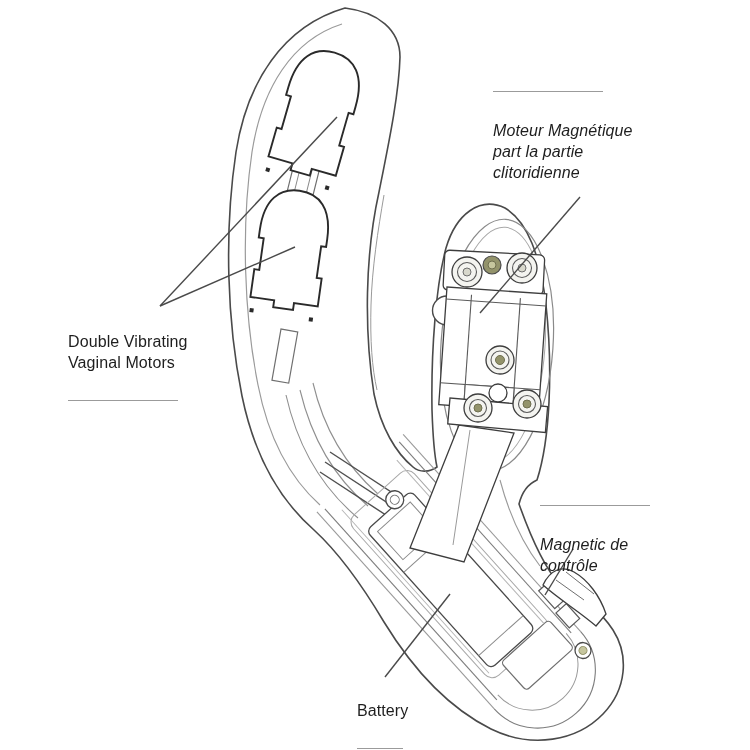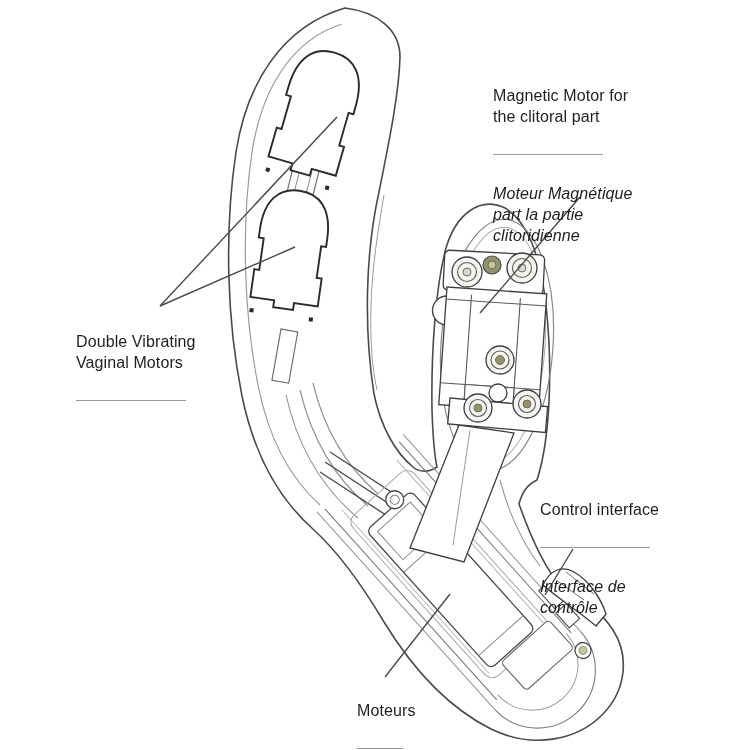--- a/index.html
+++ b/index.html
@@ -168,41 +168,38 @@
 
     <g fill="none" stroke="#4a4a4a" stroke-width="1.4">
       <path d="M 160,306 L 337,117"></path>
       <path d="M 160,306 L 295,247"></path>
       <path d="M 580,197 L 480,313"></path>
       <path d="M 573,549 L 545,595"></path>
       <path d="M 385,677 L 450,594"></path>
     </g>
   </svg>
 
-  <div class="label" style="left:76px;top:310px;">
+  <div class="label" style="left:68px;top:310px;">
     <div class="en">Double Vibrating
 Vaginal Motors</div>
     <div class="sep" style="width:110px;"></div>
   </div>
 
   <div class="label" style="left:493px;top:64px;">
-    <div class="en">Magnetic Motor for
-the clitoral part</div>
     <div class="sep" style="width:110px;"></div>
     <div class="fr">Moteur Magnétique
 part la partie
 clitoridienne</div>
   </div>
 
   <div class="label" style="left:540px;top:478px;">
-    <div class="en">Control interface</div>
     <div class="sep" style="width:110px;"></div>
-    <div class="fr">Interface de
+    <div class="fr">Magnetic de
 contrôle</div>
   </div>
 
   <div class="label" style="left:357px;top:679px;">
-    <div class="en">Moteurs</div>
+    <div class="en">Battery</div>
     <div class="sep" style="width:46px;"></div>
     
   </div>
 
 </div>
 
 </body></html>

